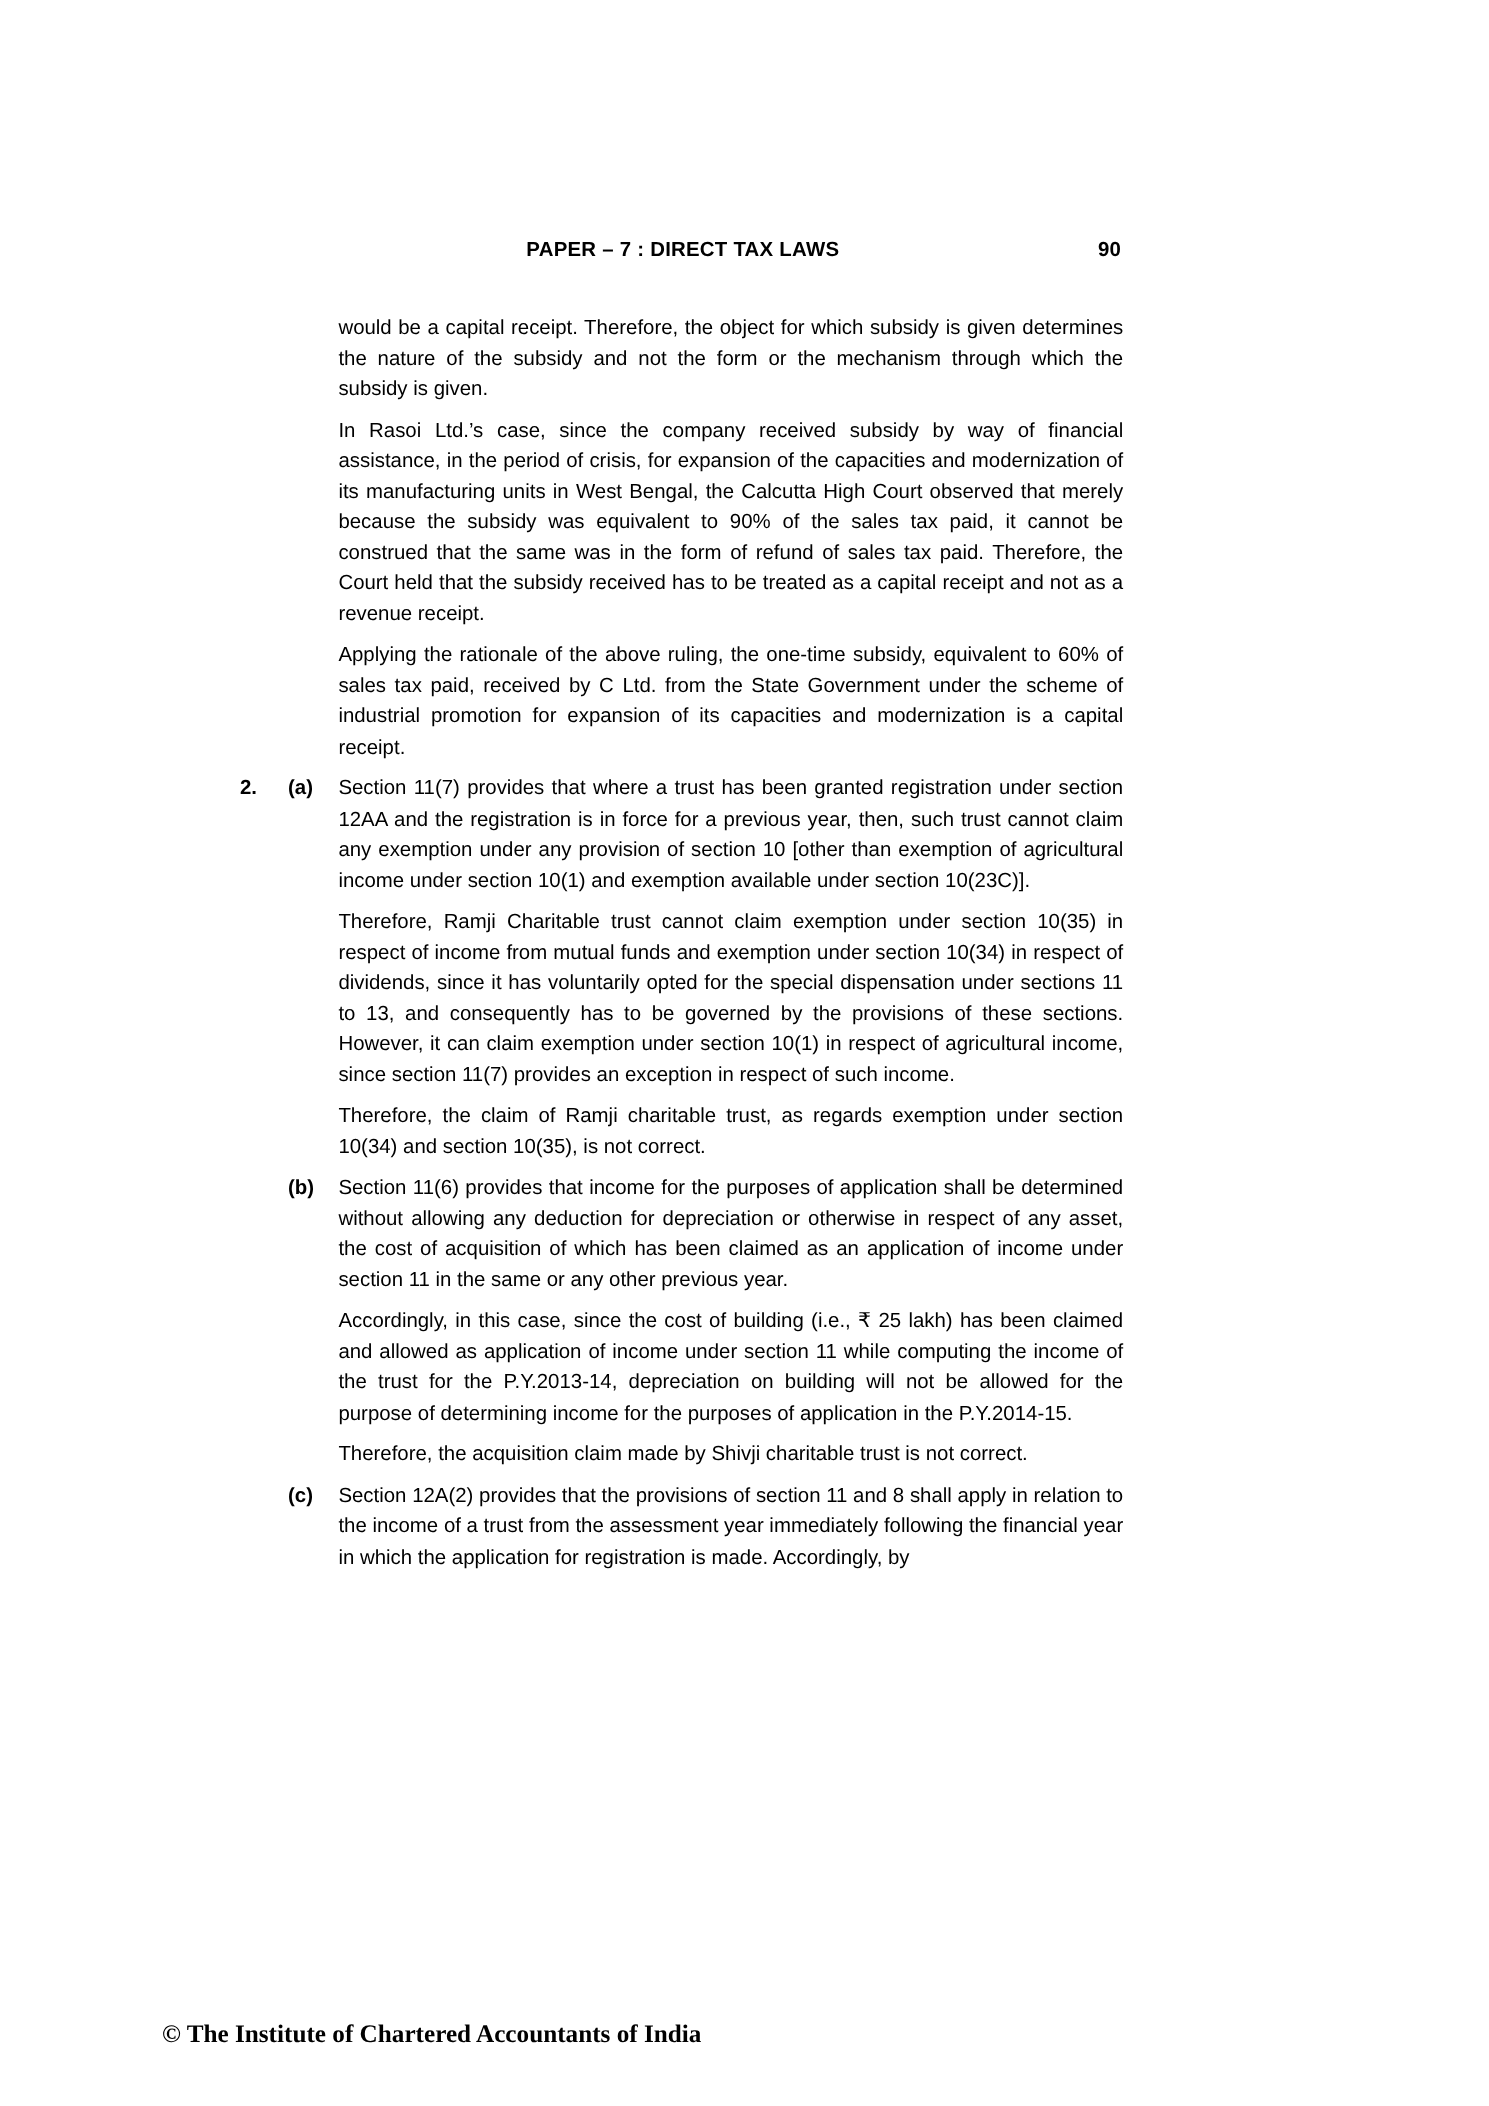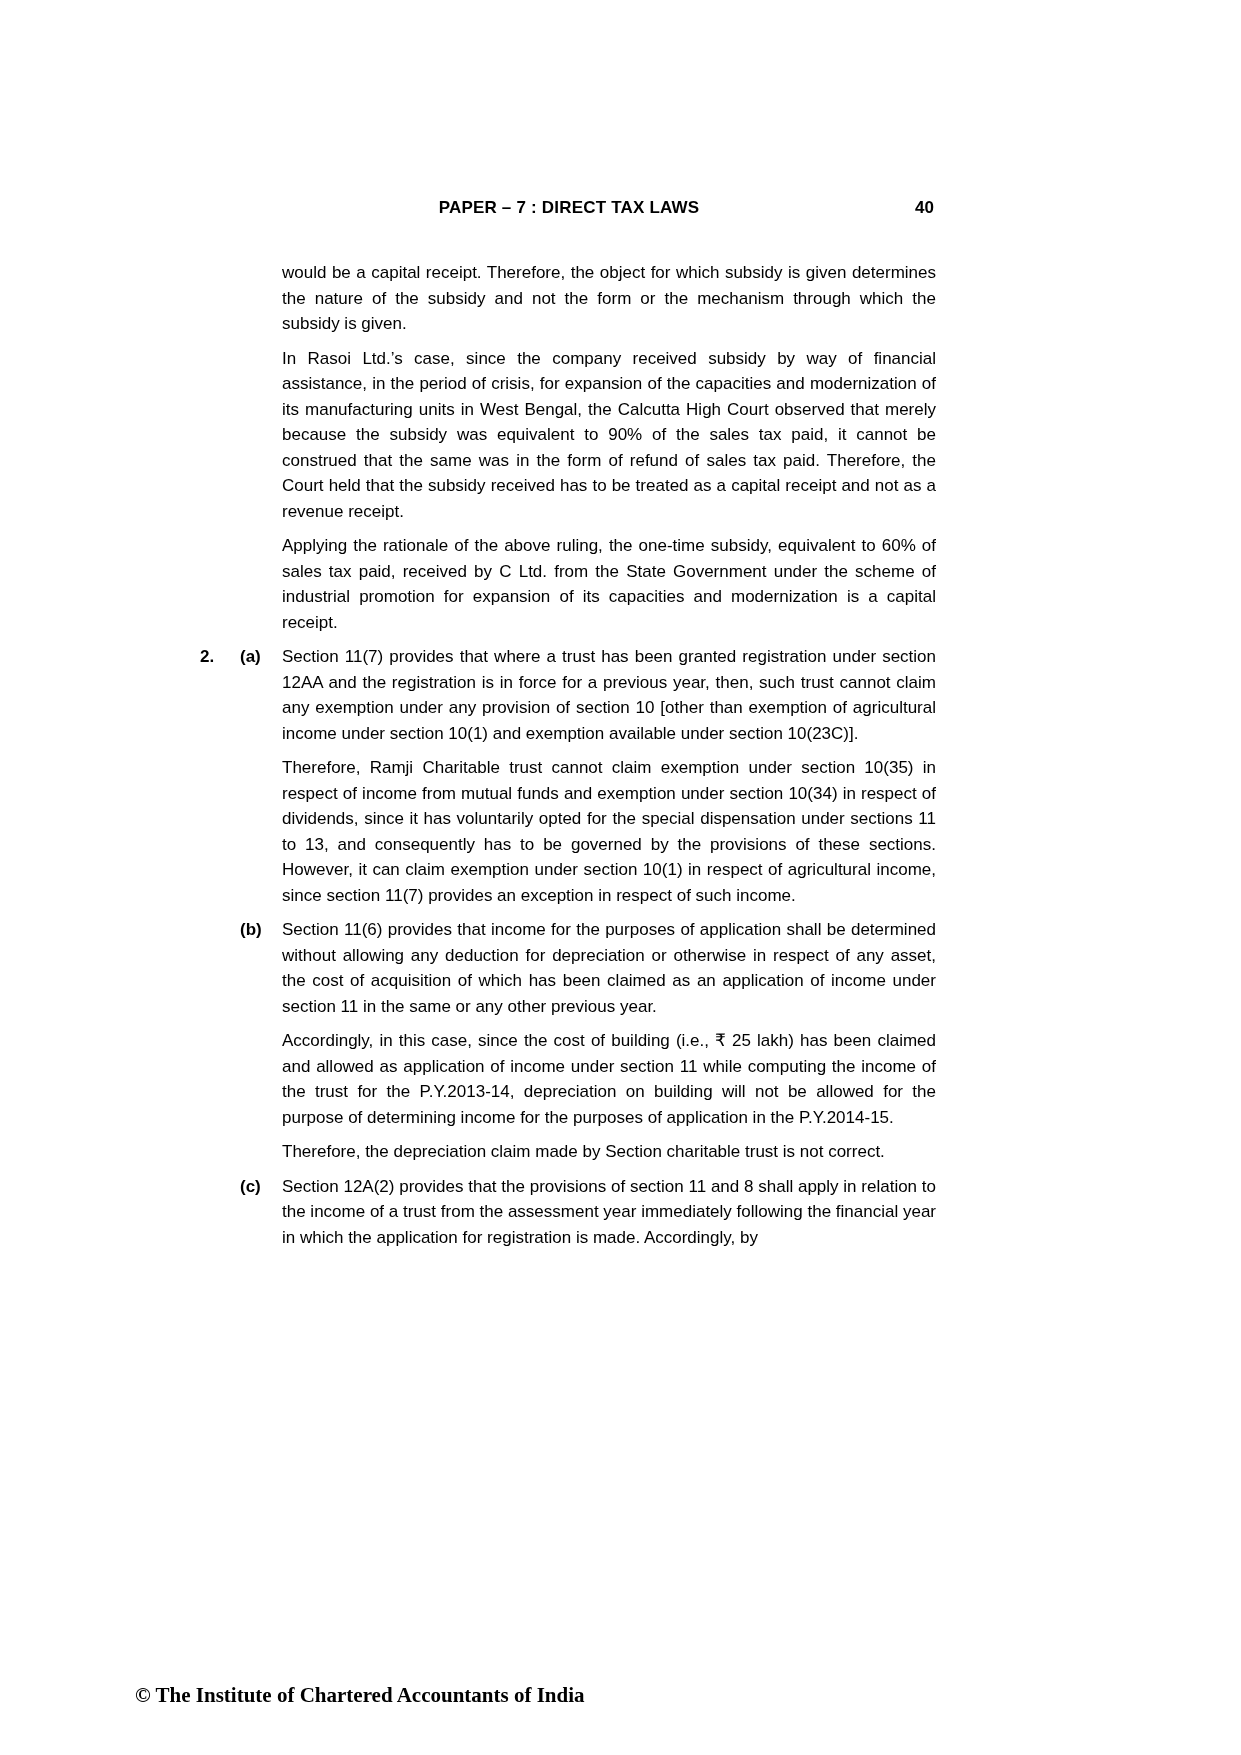--- a/index.html
+++ b/index.html
@@ -81,49 +81,50 @@
     line-height: 24px;
   }
 </style>
 </head>
 <body>
 
 <div class="page">
 
   <div class="page-header">
     <span class="title">PAPER – 7 : DIRECT TAX LAWS</span>
-    <span class="pagenum">40</span>
+    <span class="pagenum">90</span>
   </div>
 
   <div class="content">
 
     <div class="intro">
       <p>would be a capital receipt. Therefore, the object for which subsidy is given determines the nature of the subsidy and not the form or the mechanism through which the subsidy is given.</p>
       <p><span>In </span><span class="case-name">Rasoi Ltd.’s</span><span> case, since the company received subsidy by way of financial assistance, in the period of crisis, for expansion of the capacities and modernization of its manufacturing units in West Bengal, the Calcutta High Court observed that merely because the subsidy was equivalent to 90% of the sales tax paid, it cannot be construed that the same was in the form of refund of sales tax paid.  Therefore, the Court held that the subsidy received has to be treated as a capital receipt and not as a revenue receipt.</span></p>
       <p>Applying the rationale of the above ruling, the one-time subsidy, equivalent to 60% of sales tax paid, received by C Ltd. from the State Government under the scheme of industrial promotion for expansion of its capacities and modernization is a capital receipt.</p>
     </div>
 
     <div class="question">
 
       <div class="q-row">
         <div class="q-num">2.</div>
         <div class="q-label">(a)</div>
         <div class="q-body">
           <p>Section 11(7) provides that where a trust has been granted registration  under section 12AA and the registration is in force for a previous year, then, such trust cannot claim any exemption under any provision of section 10 [other than exemption of agricultural income under section 10(1) and exemption available under section 10(23C)].</p>
           <p>Therefore, Ramji Charitable trust cannot claim exemption under section 10(35) in respect of income from mutual funds and exemption under section 10(34) in respect of dividends, since it has voluntarily opted for the special dispensation under sections 11 to 13, and consequently has to be governed by the provisions of these sections.  However, it can claim exemption under section 10(1) in respect of agricultural income, since section 11(7) provides an exception in respect of such income.</p>
+          <p>Therefore, the claim of Ramji charitable trust, as regards exemption under section 10(34) and section 10(35), is not correct.</p>
         </div>
       </div>
 
       <div class="q-row">
         <div class="q-num"></div>
         <div class="q-label">(b)</div>
         <div class="q-body">
           <p>Section 11(6) provides that income for the purposes of application shall be determined without allowing  any deduction for depreciation or otherwise in respect of any asset, the cost of acquisition of which has been claimed as an application of income under section 11 in the same or any other previous year.</p>
           <p>Accordingly, in this case, since the cost of building (i.e., ₹ 25 lakh) has been claimed and allowed as application of income under section 11 while computing the income of the trust for the P.Y.2013-14, depreciation on building will not be allowed for the purpose of determining income for the purposes of application in the P.Y.2014-15.</p>
-          <p>Therefore, the depreciation claim made by Section charitable trust is not correct.</p>
+          <p>Therefore, the acquisition claim made by Shivji charitable trust is not correct.</p>
         </div>
       </div>
 
       <div class="q-row">
         <div class="q-num"></div>
         <div class="q-label">(c)</div>
         <div class="q-body">
           <p>Section 12A(2) provides that the provisions of section 11 and 8 shall apply in relation to the income of a trust from the assessment year immediately following the financial year in which the application for registration is made.  Accordingly, by</p>
         </div>
       </div>

